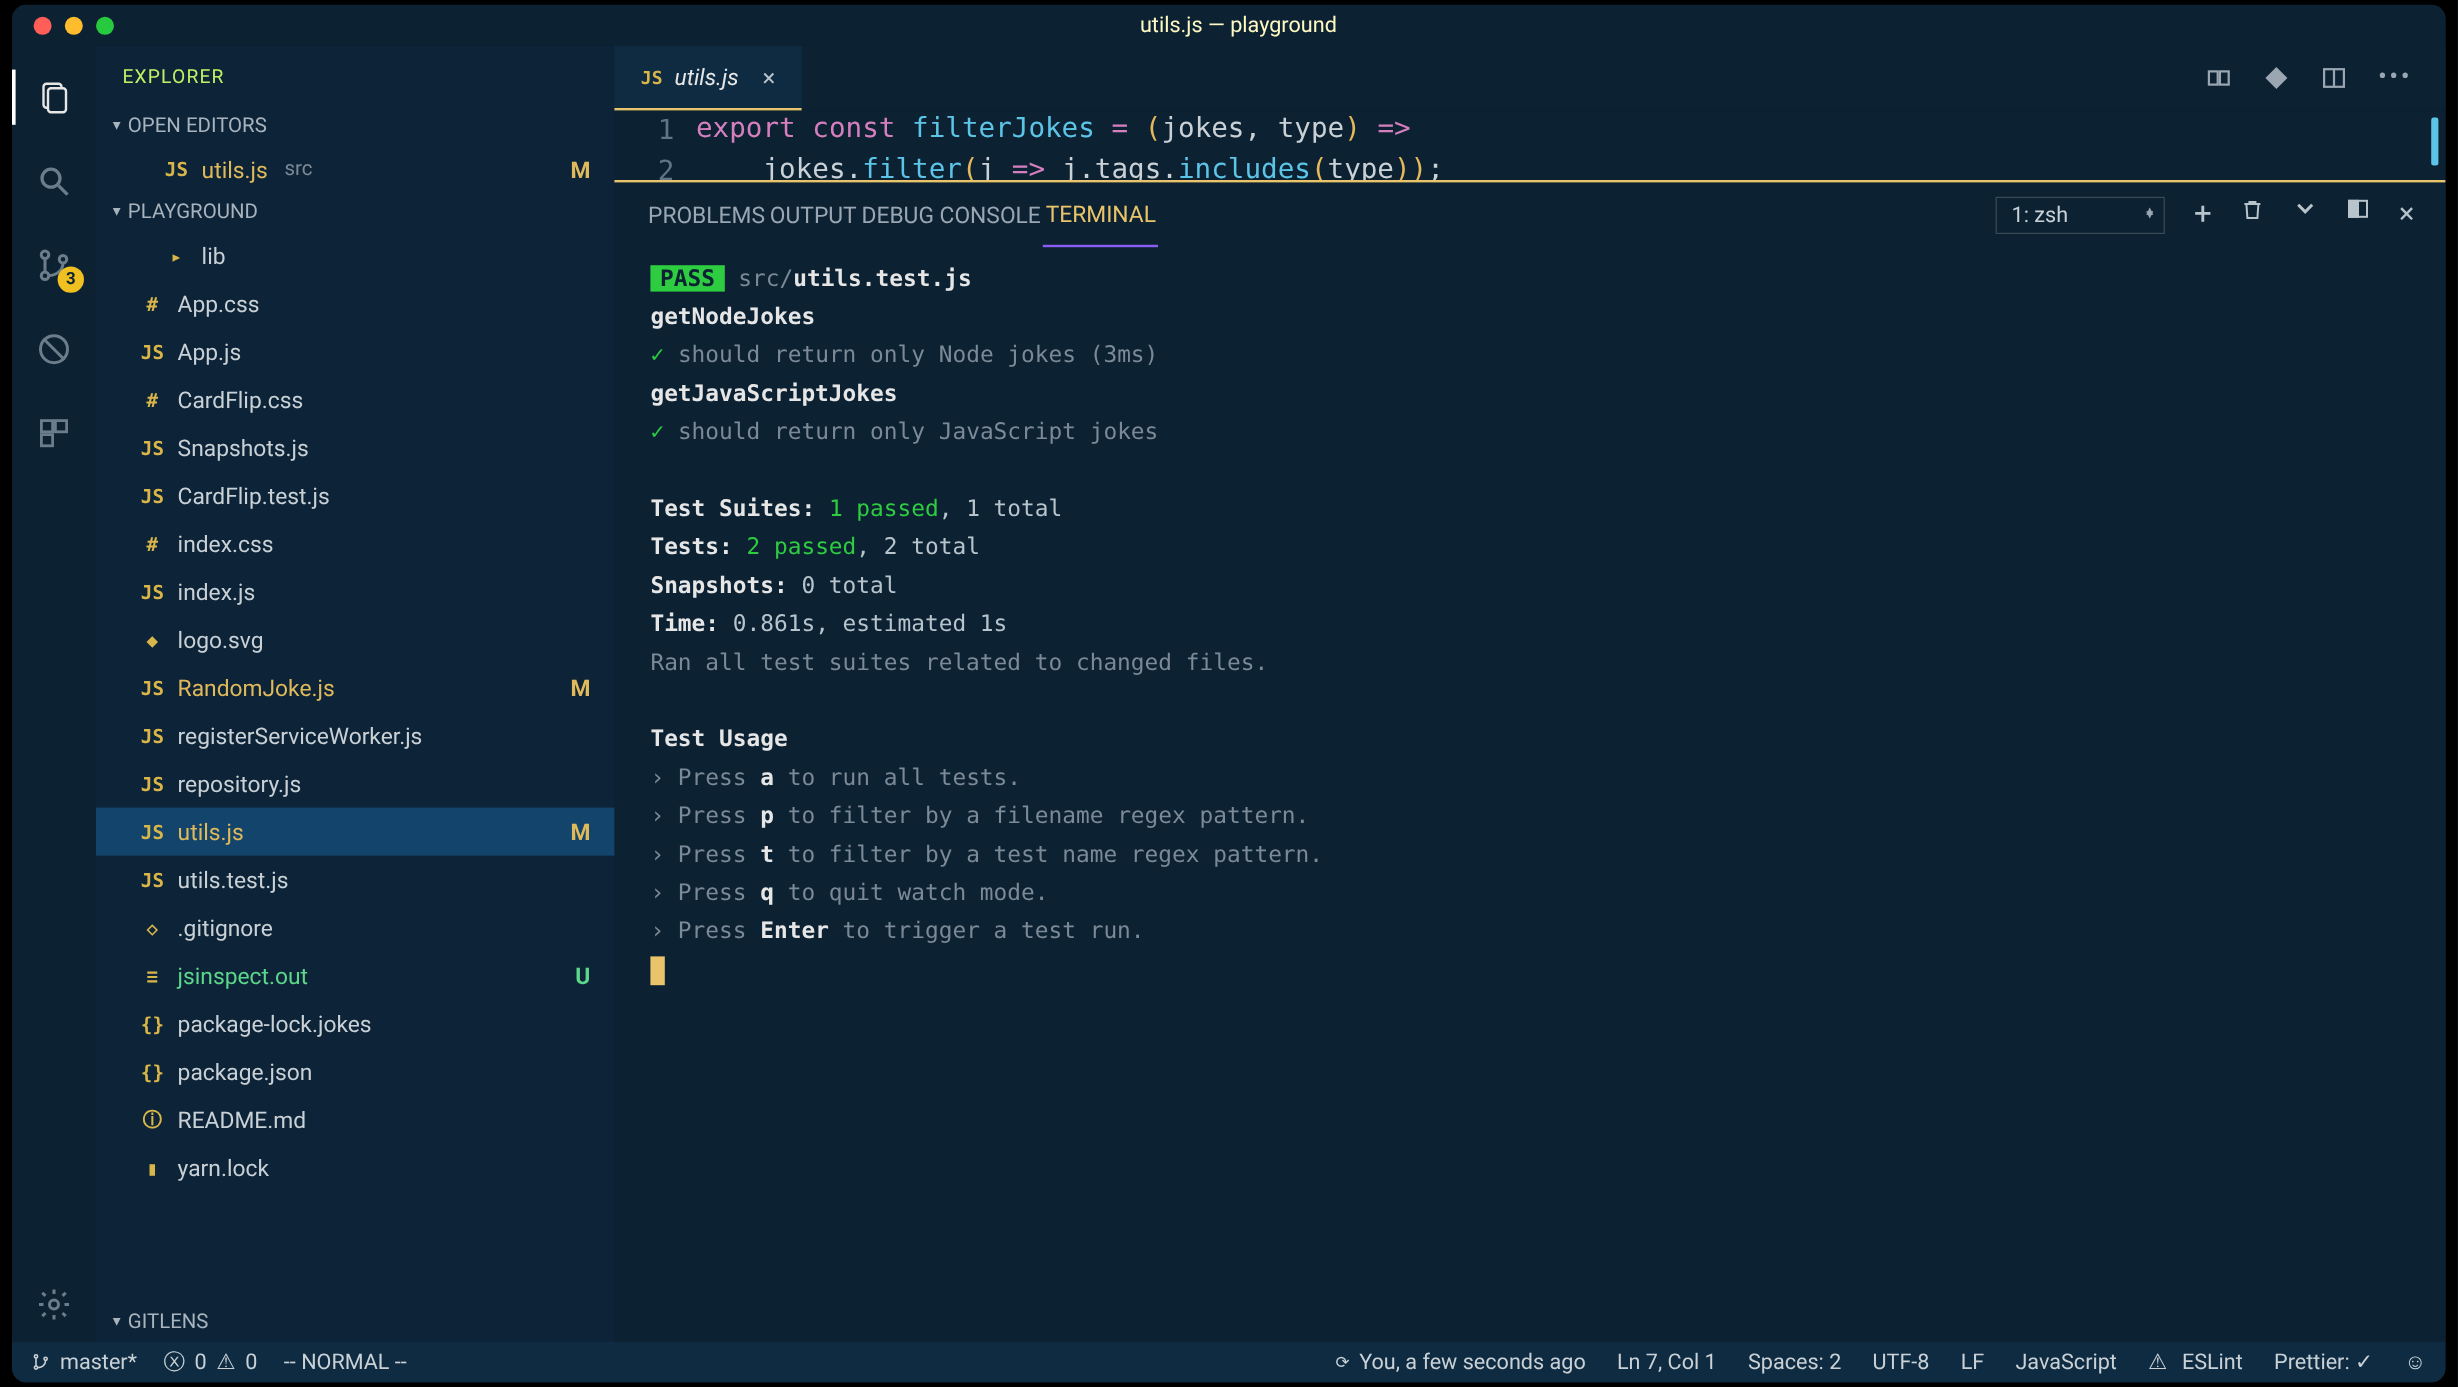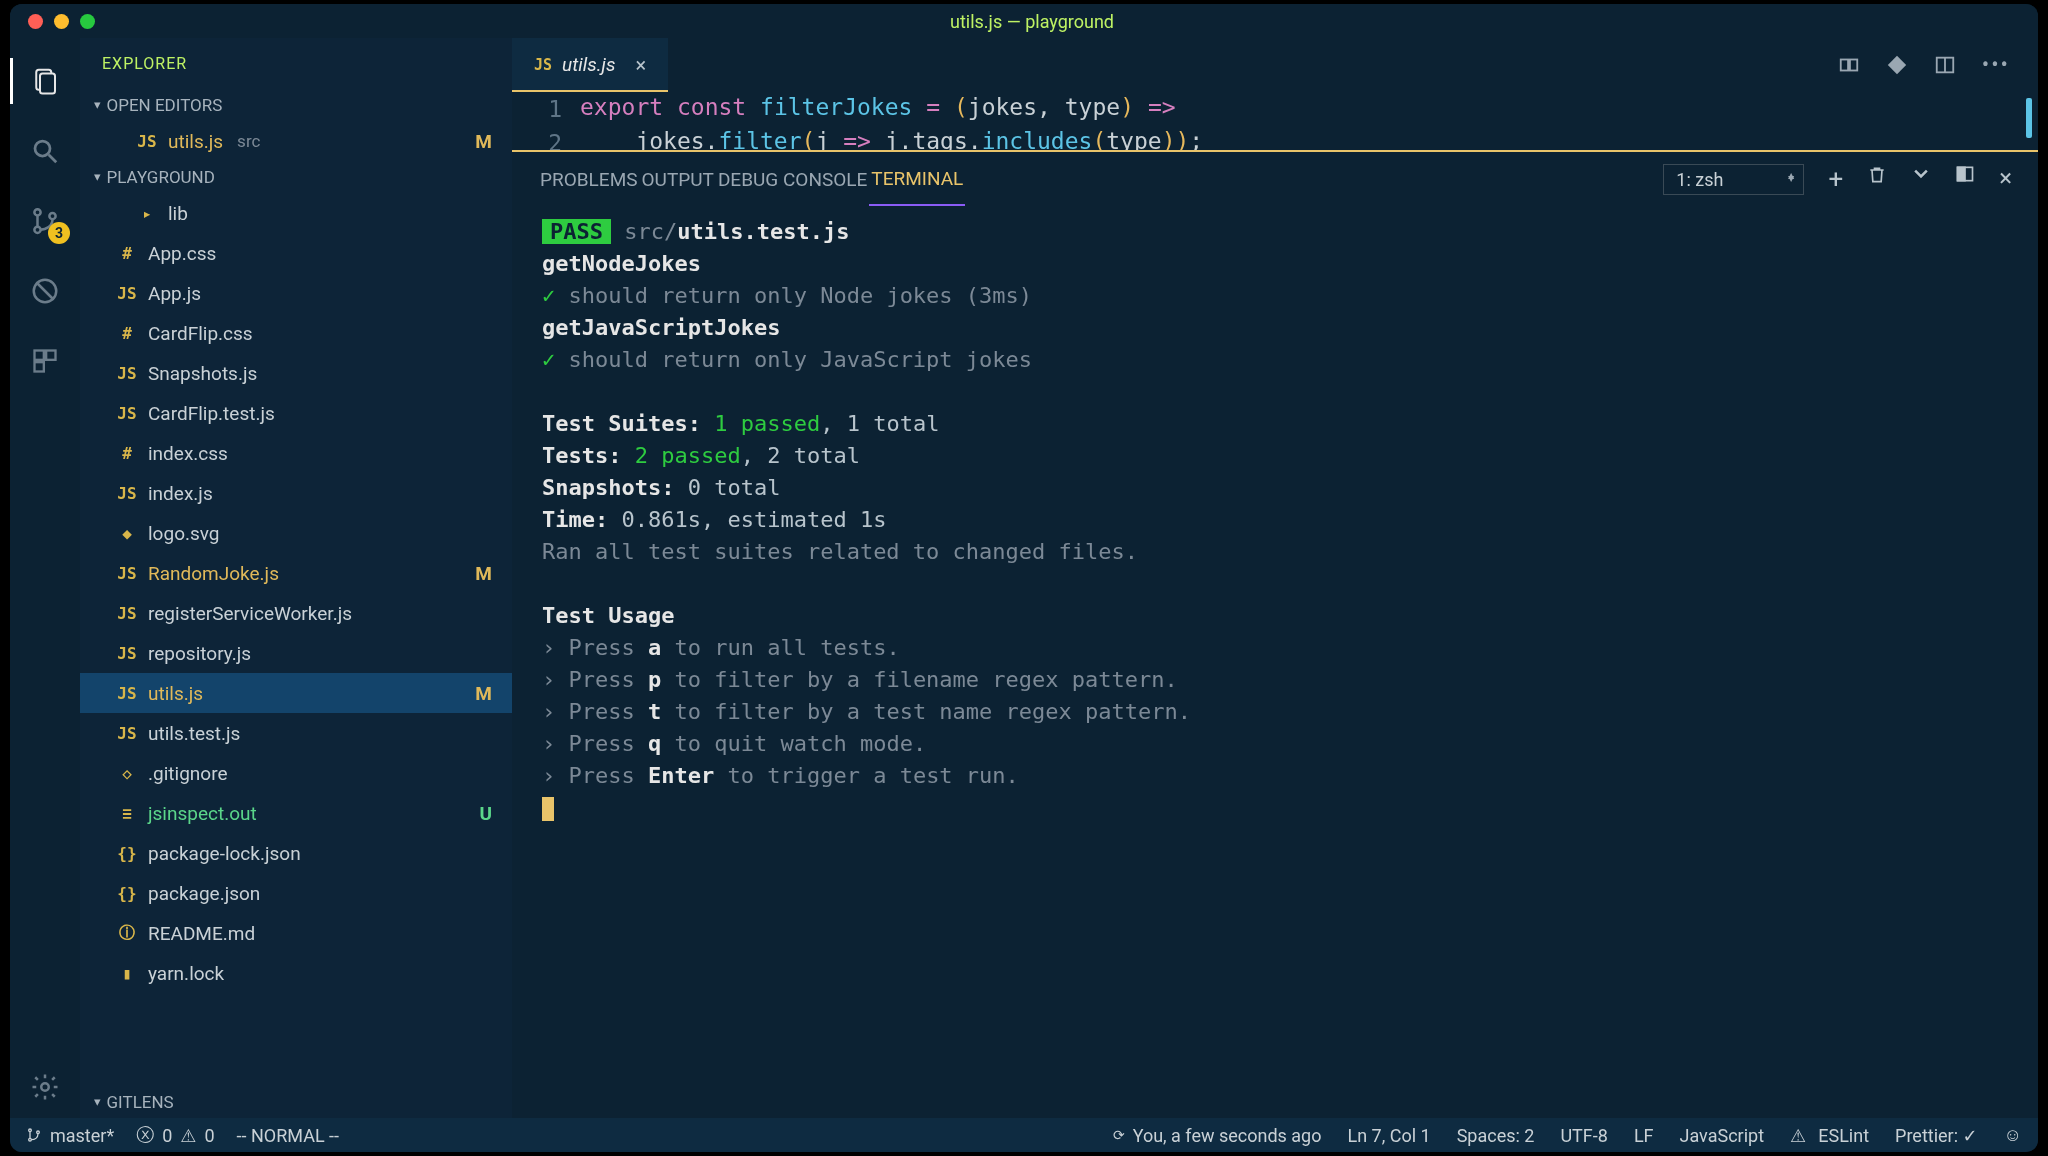--- a/index.html
+++ b/index.html
@@ -22,21 +22,21 @@
 }
 .titlebar {
   height:34px;
   background:#0c2233;
   display:flex; align-items:center;
   position:relative;
 }
 .traffic { display:flex; gap:11px; margin-left:18px; }
 .traffic .dot { width:15px; height:15px; border-radius:50%; }
 .dot.red{background:#ff5f56;} .dot.yellow{background:#ffbd2e;} .dot.green{background:#27c93f;}
-.title { position:absolute; left:0; right:0; text-align:center; color:#bef264; font-size:18px;padding-left:16px; }
+.title { position:absolute; left:0; right:0; text-align:center; color:#fef9c3; font-size:18px;padding-left:16px; }
 .body { flex:1; display:flex; min-height:0; }
 
 
 .activitybar {
   width:70px; background:#0c2233;
   display:flex; flex-direction:column; align-items:center;
   padding-top:26px; gap:36px;
   position:relative;
 }
 .activitybar .aicon { width:34px; height:34px; display:flex; align-items:center; justify-content:center; color:#6b7c8a; cursor:pointer; position:relative;}
@@ -90,21 +90,21 @@
 
 
 .panel { flex:1; display:flex; flex-direction:column; background:#0c2233; min-height:0;}
 .panel-tabs { height:54px; display:flex; align-items:center; padding:0 26px; color:#9aa7b2; font-size:19px;}
 .panel-tabs .pt { cursor:pointer; padding:14px 2px;}
 .panel-tabs .pt.active { color:#e9c46a; border-bottom:2px solid #8b5cf6; }
 .panel-tabs .pright { margin-left:auto; display:flex; align-items:flex-start; gap:24px; color:#b8c4cc;padding-left:44px;}
 .select { border:1px solid #3a4a56; padding:4px 80px 4px 12px; font-size:18px; position:relative; color:#c9d1d6; background:#0c2233;}
 .select::after{ content:"\25C2\25B8"; position:absolute; right:8px; top:4px; transform:rotate(90deg); font-size:12px; letter-spacing:-3px; color:#9aa7b2;}
 
-.terminal { flex:1; padding:10px 30px 10px 30px; font-family:Menlo,Consolas,monospace; font-size:22px; line-height:32px; color:#b8c4cc; overflow:hidden;}
+.terminal { flex:1; padding:10px 30px 10px 30px; font-family:Menlo,Consolas,monospace; font-size:19px; line-height:32px; color:#b8c4cc; overflow:hidden;}
 .terminal .pass { background:#2ecc40; color:#0c2233; font-weight:700; padding:0 8px; }
 .terminal .dim { color:#7c8996; }
 .terminal .white { color:#e6e6e6; font-weight:700;}
 .terminal .green { color:#2ecc40; font-weight:400;}
 .terminal .chk { color:#2ecc40; }
 .terminal .bold { font-weight:700; color:#e6e6e6;}
 .terminal .cursor { display:inline-block; width:12px; height:24px; background:#e9c46a; vertical-align:middle;}
 
 
 .statusbar { height:34px; background:#0e2b41; display:flex; align-items:center; padding:0 16px; font-size:18px; color:#c9d1d6; gap:22px;}
@@ -244,21 +244,21 @@
             <span class="ficon sym ic-git">◇</span>
             <span class="fname">.gitignore</span>
           </div>
           <div class="file-row U">
             <span class="ficon sym ic-out">≡</span>
             <span class="fname">jsinspect.out</span>
             <span class="status">U</span>
           </div>
           <div class="file-row">
             <span class="ficon sym ic-json">{}</span>
-            <span class="fname">package-lock.json</span>
+            <span class="fname">package-lock.jokes</span>
           </div>
           <div class="file-row">
             <span class="ficon sym ic-json">{}</span>
             <span class="fname">package.json</span>
           </div>
           <div class="file-row">
             <span class="ficon sym ic-info">ⓘ</span>
             <span class="fname">README.md</span>
           </div>
           <div class="file-row">

